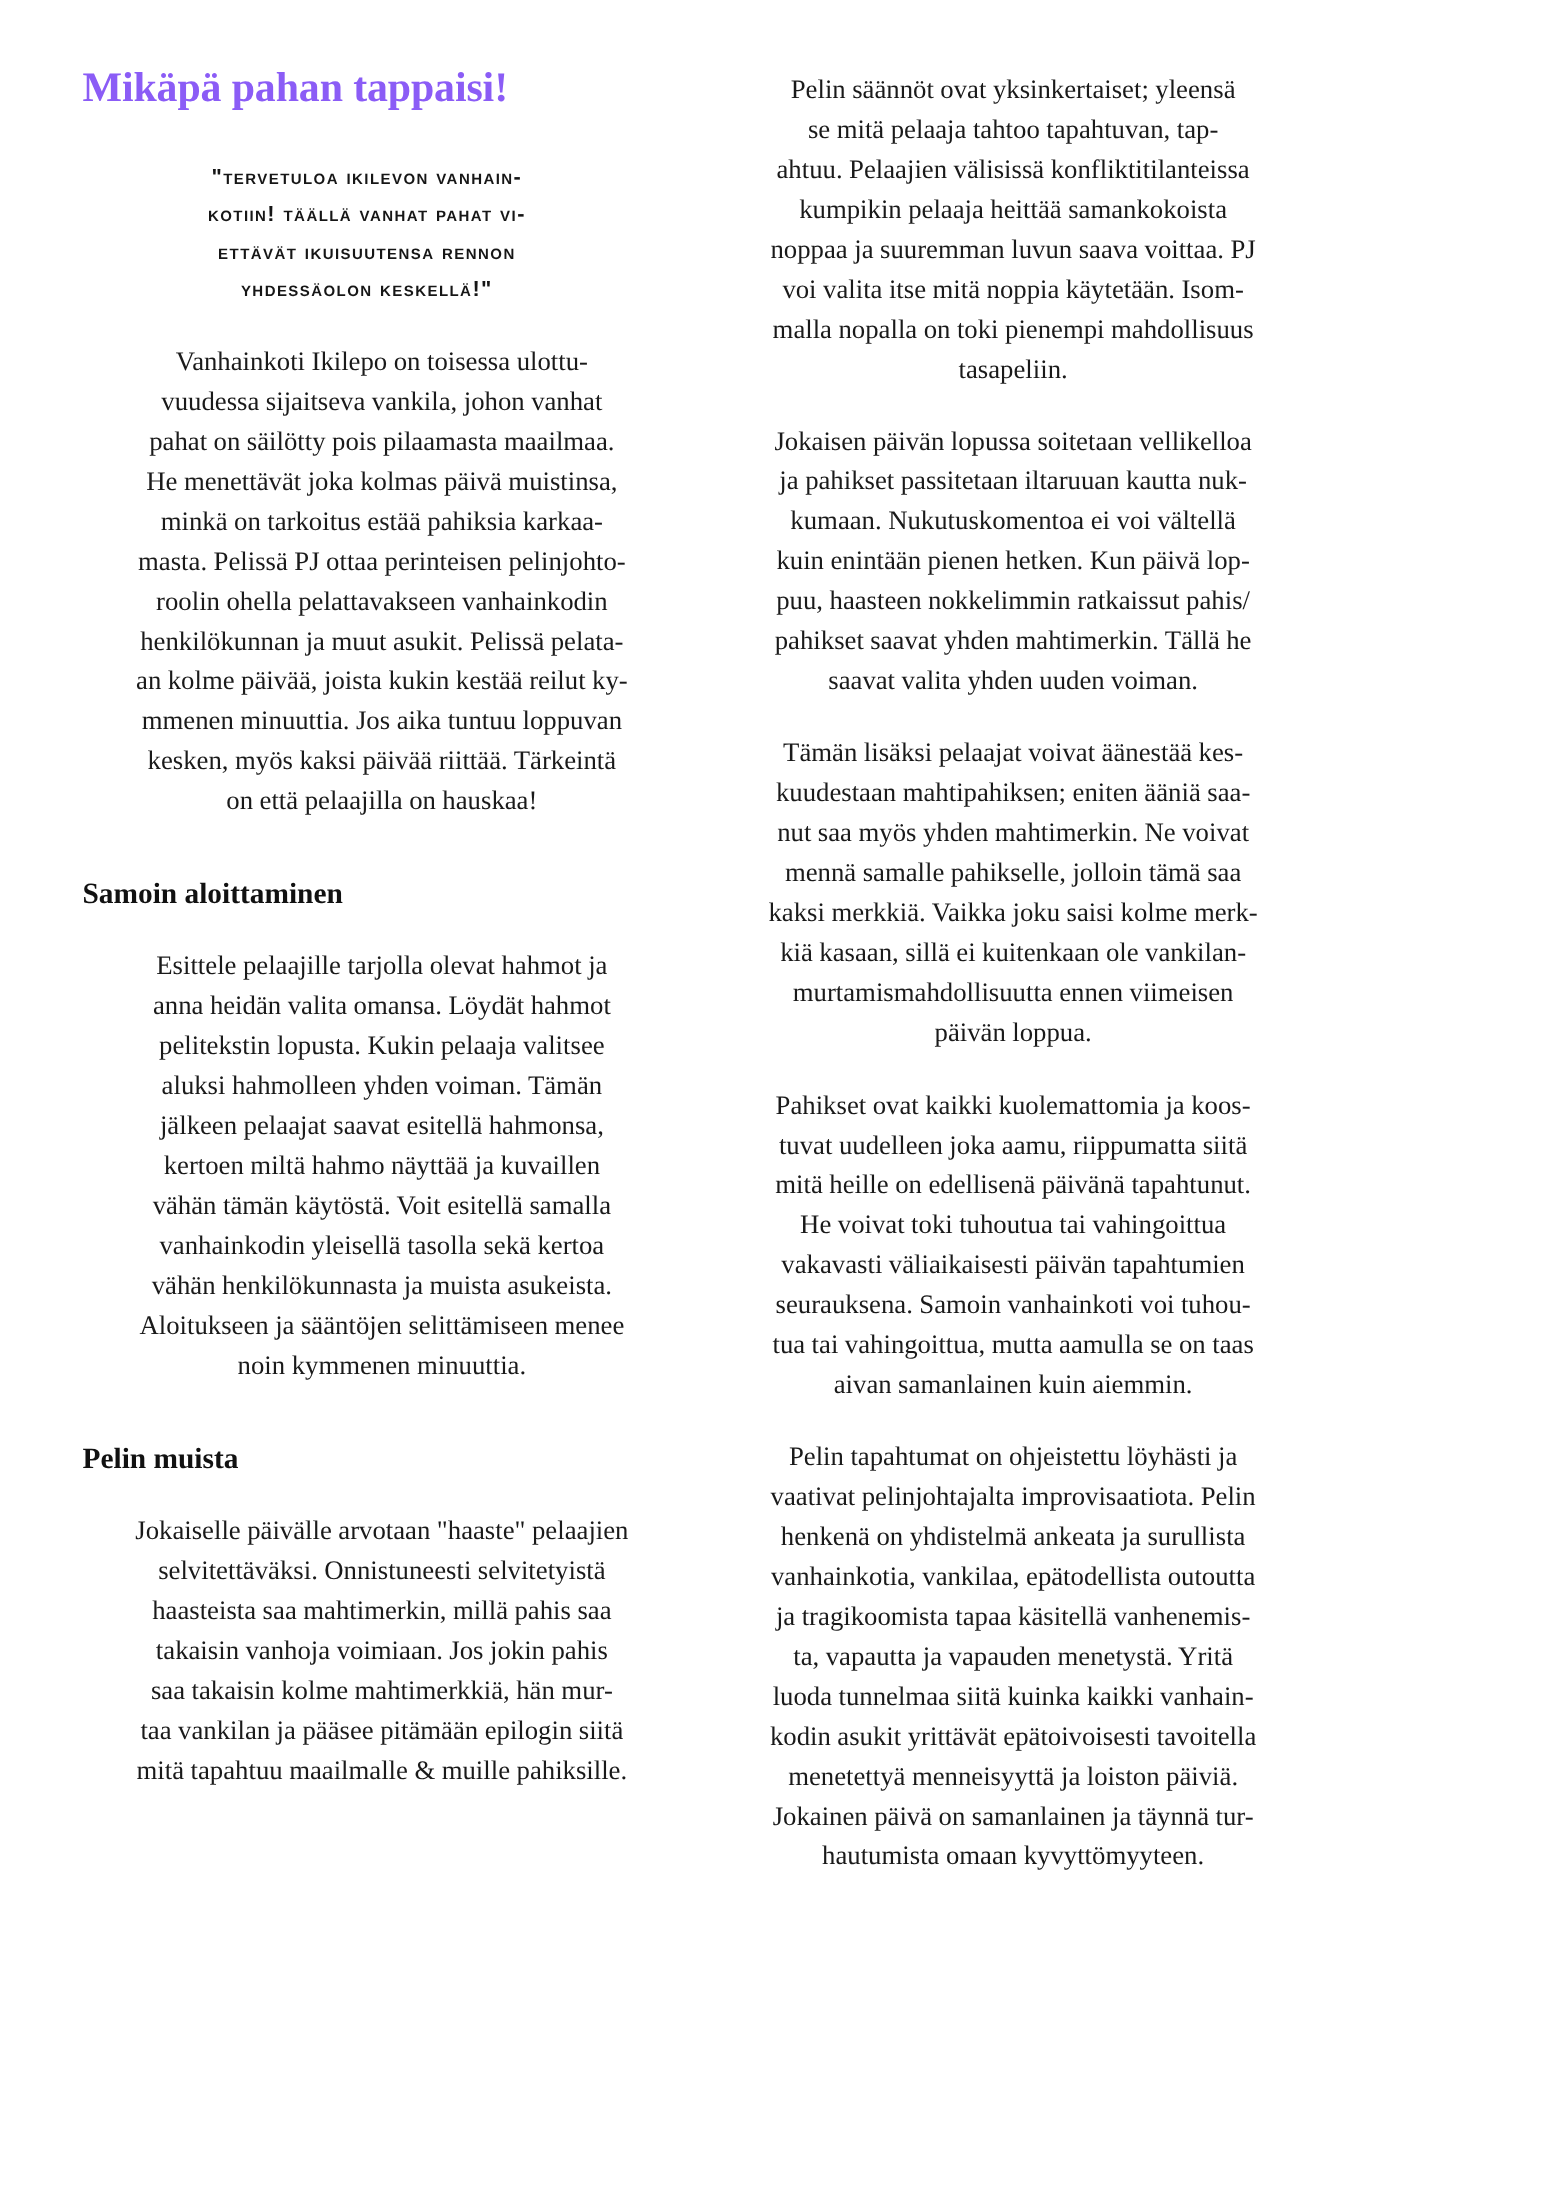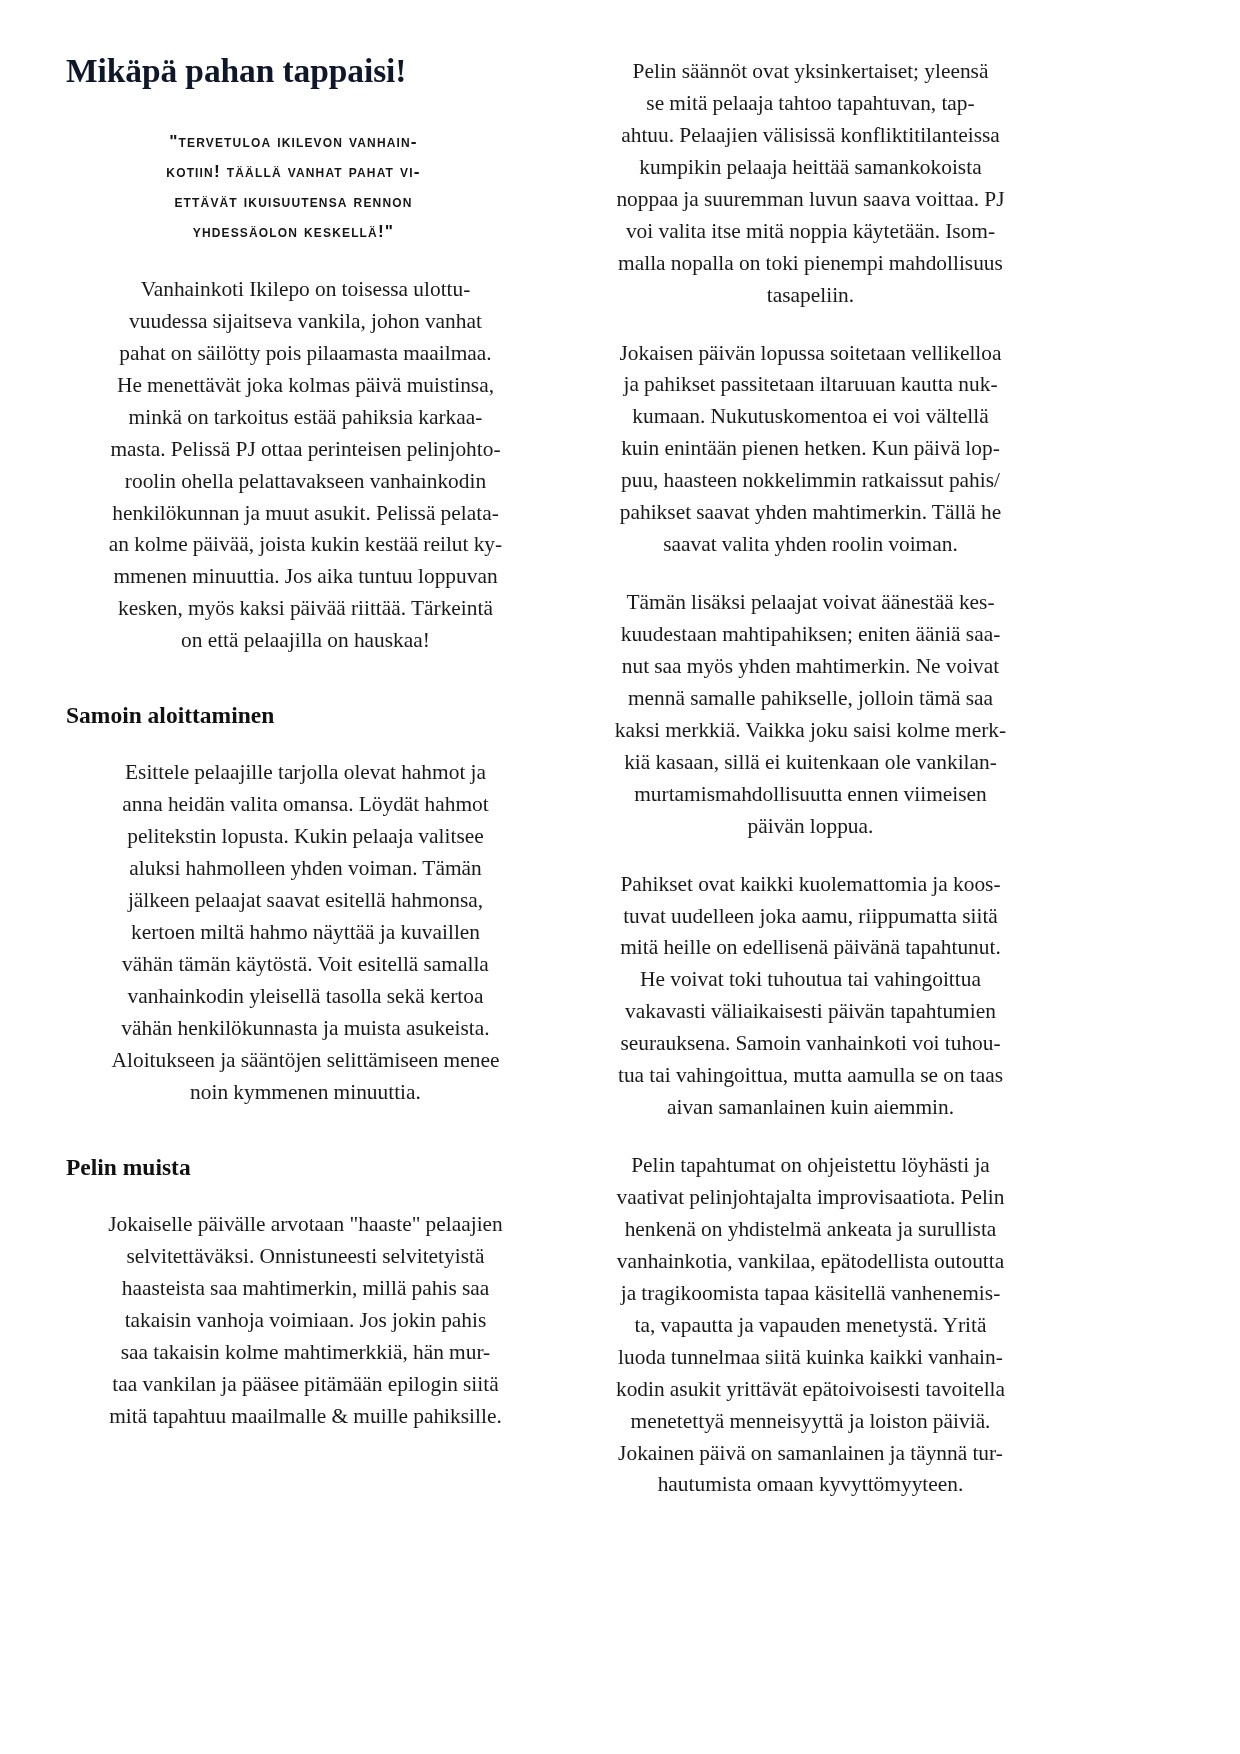--- a/index.html
+++ b/index.html
@@ -43,21 +43,21 @@
   }
 
   h1.doc-title {
     font-family: "Liberation Serif", "DejaVu Serif", serif;
     font-weight: bold;
     font-size: 33.5px;
     line-height: 1.12;
     letter-spacing: -0.1px;
     margin: 0 0 0 0;
     padding: 0;
-    color: #0f172a;
+    color: #8b5cf6;
   }
 
   .pullquote {
     font-family: "Liberation Sans", "DejaVu Sans", sans-serif;
     font-weight: 600;
     font-size: 17.4px;
     line-height: 1.73;
     letter-spacing: 1.15px;
     font-variant: small-caps;
     text-transform: lowercase;
@@ -155,21 +155,21 @@
 voi valita itse mitä noppia käytetään. Isom-
 malla nopalla on toki pienempi mahdollisuus
 tasapeliin.</p>
 
       <p class="body">Jokaisen päivän lopussa soitetaan vellikelloa
 ja pahikset passitetaan iltaruuan kautta nuk-
 kumaan. Nukutuskomentoa ei voi vältellä
 kuin enintään pienen hetken. Kun päivä lop-
 puu, haasteen nokkelimmin ratkaissut pahis/
 pahikset saavat yhden mahtimerkin. Tällä he
-saavat valita yhden roolin voiman.</p>
+saavat valita yhden uuden voiman.</p>
 
       <p class="body">Tämän lisäksi pelaajat voivat äänestää kes-
 kuudestaan mahtipahiksen; eniten ääniä saa-
 nut saa myös yhden mahtimerkin. Ne voivat
 mennä samalle pahikselle, jolloin tämä saa
 kaksi merkkiä. Vaikka joku saisi kolme merk-
 kiä kasaan, sillä ei kuitenkaan ole vankilan-
 murtamismahdollisuutta ennen viimeisen
 päivän loppua.</p>
 

